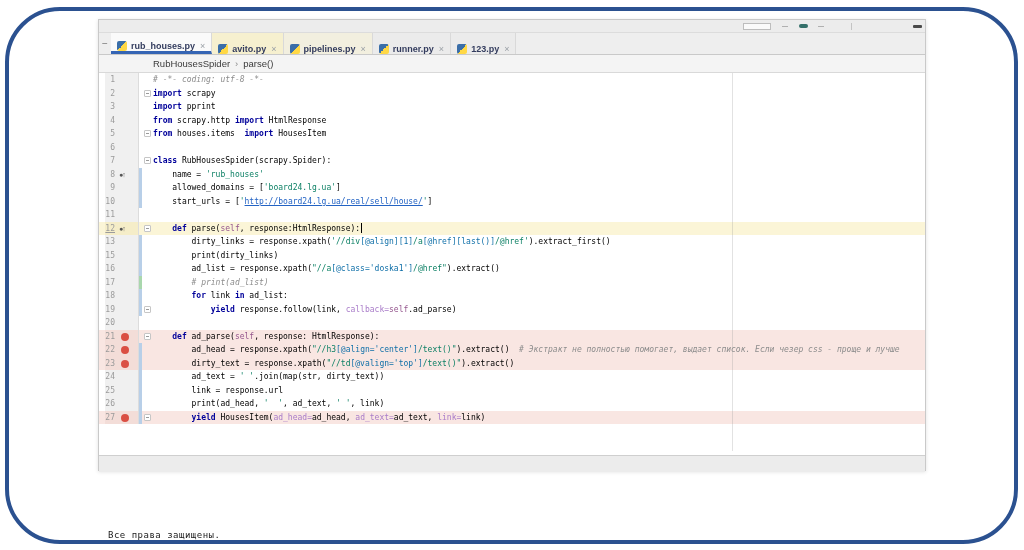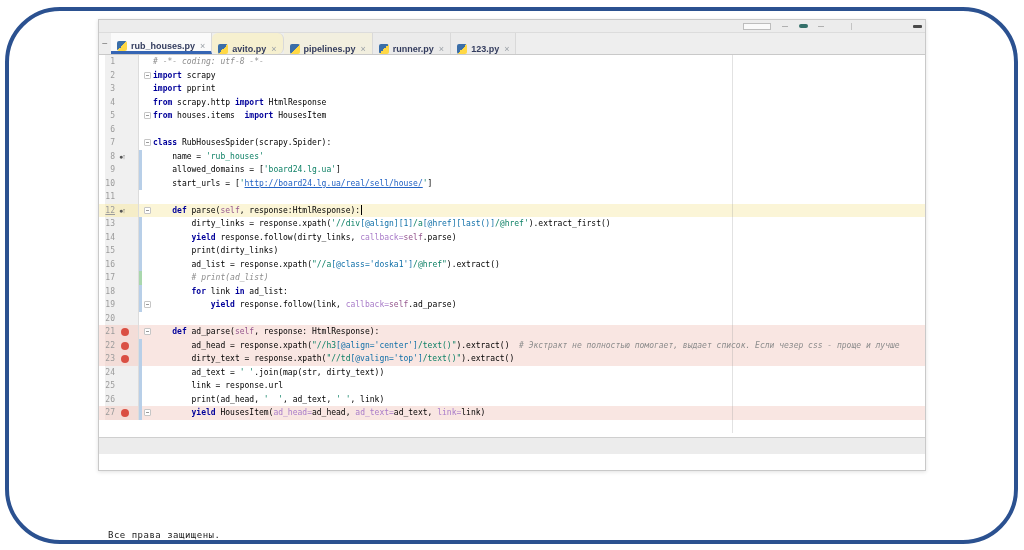--- a/index.html
+++ b/index.html
@@ -19,21 +19,21 @@
   .ts-vline{position:absolute;left:752px;top:3px;width:1px;height:7px;background:#c4c4c4;}
   .ts-dark{position:absolute;left:814px;top:5px;width:9px;height:3px;background:#4a4a4a;border-radius:1px;}
   
   .tabbar{height:22px;background:#eeeeee;border-bottom:1px solid #c9c9c9;display:flex;align-items:stretch;}
   .collapse{width:12px;display:flex;align-items:center;justify-content:center;color:#777;
     font-size:10px;cursor:pointer;}
   .tab{display:flex;align-items:flex-end;padding:0 6px;border-right:1px solid #d9d9d9;
     font-size:9px;font-weight:bold;color:#333c5e;cursor:pointer;white-space:nowrap;}
   .tab:first-of-type{border-left:1px solid #d9d9d9;}
   .tab.active{background:#fafafa;border-bottom:3px solid #3565b4;}
-  .tab.mod1{background:#f6f0cf;border-radius:6px;}
+  .tab.mod1{background:#f6f0cf;}
   .tab.mod2{background:#f2efdf;}
   .tab.plain{background:#ebebeb;}
   .pyicon{width:10px;height:10px;border-radius:2px;margin-right:4px;flex:0 0 auto;
     background:linear-gradient(135deg,#3a6ea8 50%,#ffd845 50%);}
   .tabclose{margin-left:5px;color:#9aa0a6;font-size:9px;font-weight:normal;}
   
   .crumbs{height:18px;background:#f4f4f4;border-bottom:1px solid #d9d9d9;display:flex;
     align-items:center;padding-left:54px;font-size:9.5px;color:#3b3b3b;}
   .crumb{cursor:pointer;}
   .crumb-sep{margin:0 5px;color:#8a8a8a;}
@@ -116,20 +116,25 @@
         <span>runner.py</span>
         <span class="tabclose">×</span>
       </div>
       <div class="tab plain">
         <span class="pyicon"></span>
         <span>123.py</span>
         <span class="tabclose">×</span>
       </div>
     </div>
 
+  <div class="crumbs">
+    <span class="crumb">RubHousesSpider</span>
+    <span class="crumb-sep">›</span>
+    <span class="crumb">parse()</span>
+  </div>
 
   <div class="editor">
     <div class="mguide"></div>
 
   <div class="row">
         <div class="spacer"></div>
         <div class="num">1</div>
         <div class="ic"></div>
         <div class="vcs"></div>
         <div class="foldc"></div>
@@ -235,28 +240,20 @@
         </div>
         <div class="code"><span class="pl">    </span><span class="kw">def</span><span class="pl"> parse(</span><span class="slf">self</span><span class="pl">, response:HtmlResponse):</span><span class="caret"></span></div>
       </div>
       <div class="row">
         <div class="spacer"></div>
         <div class="num">13</div>
         <div class="ic"></div>
         <div class="vcs b"></div>
         <div class="foldc"></div>
         <div class="code"><span class="pl">        dirty_links = response.xpath(</span><span class="str">'//div</span><span class="xps">[@align][1]</span><span class="str">/a</span><span class="xps">[@href][last()]</span><span class="str">/@href'</span><span class="pl">).extract_first()</span></div>
-      </div>
-      <div class="row">
-        <div class="spacer"></div>
-        <div class="num">14</div>
-        <div class="ic"></div>
-        <div class="vcs b"></div>
-        <div class="foldc"></div>
-        <div class="code"><span class="pl">        </span><span class="kw">yield</span><span class="pl"> response.follow(dirty_links, </span><span class="par">callback=</span><span class="slf">self</span><span class="pl">.parse)</span></div>
       </div>
       <div class="row">
         <div class="spacer"></div>
         <div class="num">15</div>
         <div class="ic"></div>
         <div class="vcs b"></div>
         <div class="foldc"></div>
         <div class="code"><span class="pl">        print(dirty_links)</span></div>
       </div>
       <div class="row">

